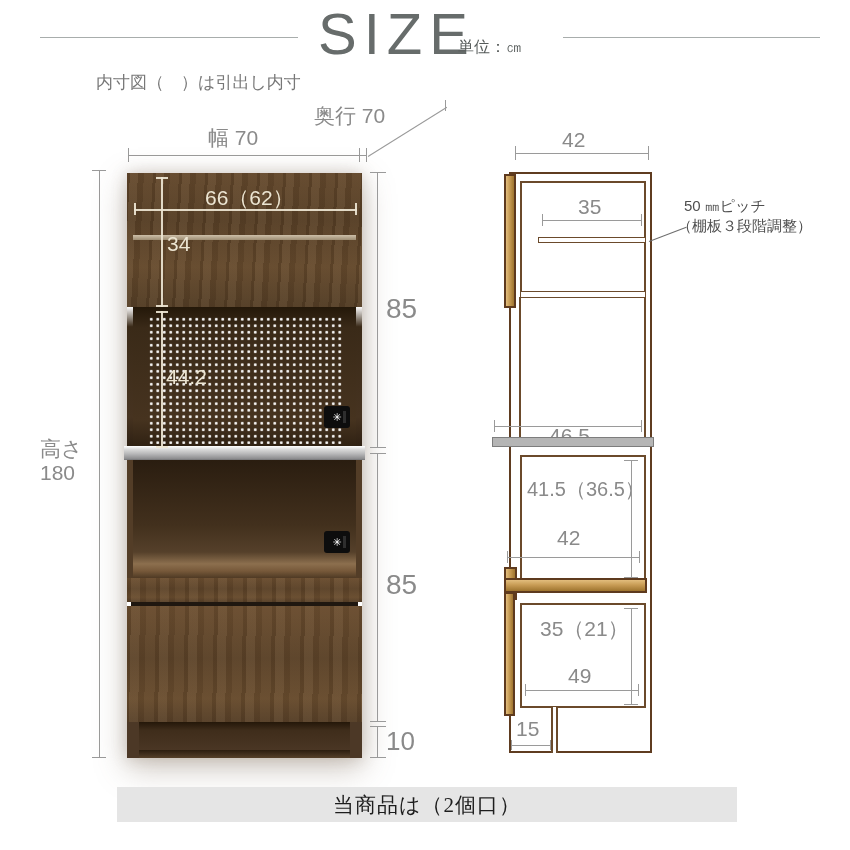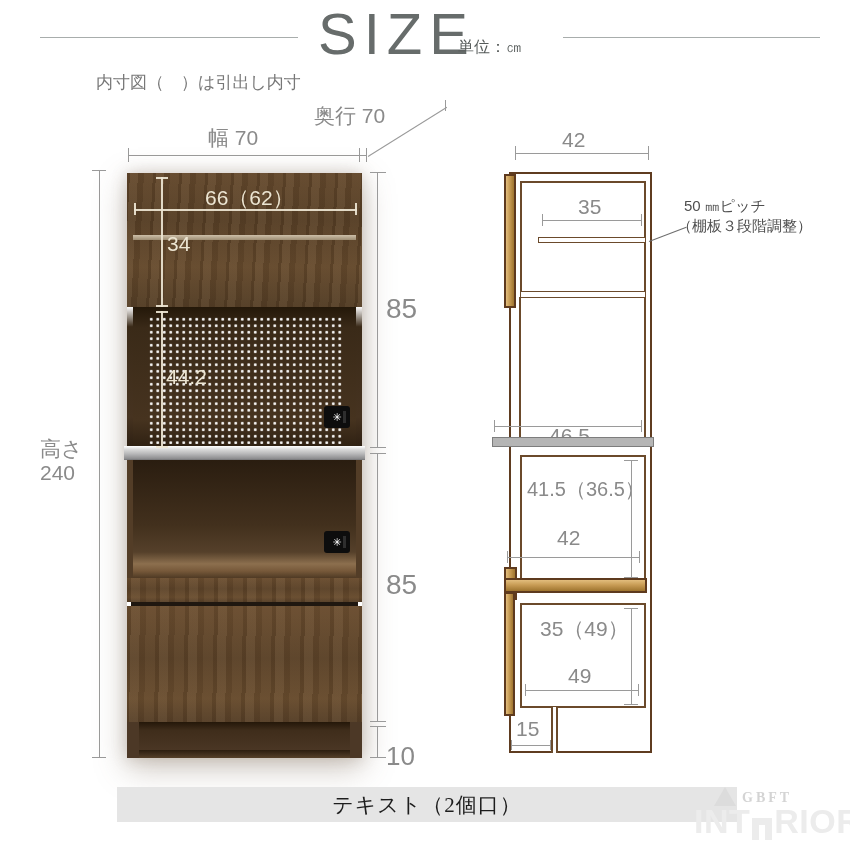--- a/index.html
+++ b/index.html
@@ -79,21 +79,21 @@
   <div class="t" style="left:208px;top:126px;font-size:21px;">幅 70</div>
   <div class="dh" style="left:128px;top:155px;width:238px;"></div>
   <div class="tkv" style="left:128px;top:148px;"></div>
   <div class="tkv" style="left:359px;top:148px;"></div>
   <div class="tkv" style="left:366px;top:148px;"></div>
 
   <div class="dv" style="left:99px;top:170px;height:588px;"></div>
   <div class="tkh" style="left:92px;top:170px;"></div>
   <div class="tkh" style="left:92px;top:757px;"></div>
   <div class="t" style="left:40px;top:437px;font-size:21px;">高さ</div>
-  <div class="t" style="left:40px;top:461px;font-size:21px;">240</div>
+  <div class="t" style="left:40px;top:461px;font-size:21px;">180</div>
 
   <div id="cabinet">
     <div class="woodA" style="position:absolute;left:0;top:0;width:235px;height:134px;"></div>
     <div style="position:absolute;left:6px;top:62px;width:223px;height:5px;background:linear-gradient(180deg,#cdbfa8,#a8capital 60%,#8f7f66);background:linear-gradient(180deg,#cdbfa8,#9d8d73);"></div>
     <div style="position:absolute;left:0;top:134px;width:235px;height:141px;background:linear-gradient(180deg,#201406 0%,#38281605 0%,#3a2a18 14%,#463320 78%,#2d1f12 100%);">
       <div style="position:absolute;left:6px;top:0;width:223px;height:141px;background:linear-gradient(180deg,#241809 0%,#3a2a18 15%,#46331f 80%,#2e2012 100%);"></div>
       <div class="pegboard" style="position:absolute;left:21px;top:9px;width:194px;height:128px;"></div>
     </div>
     <div style="position:absolute;left:-3px;top:273px;width:241px;height:14px;background:linear-gradient(180deg,#ffffff 0%,#d9d9d9 25%,#b9b9ba 55%,#8e8e90 90%,#747476 100%);"></div>
     <div style="position:absolute;left:0;top:287px;width:235px;height:118px;background:#53board;background:#533d27;">
@@ -132,21 +132,21 @@
   <div class="t" style="left:386px;top:294px;font-size:28px;">85</div>
 
   <div class="dv" style="left:377px;top:453px;height:269px;"></div>
   <div class="tkh" style="left:370px;top:453px;width:16px;"></div>
   <div class="tkh" style="left:370px;top:721px;width:16px;"></div>
   <div class="t" style="left:386px;top:570px;font-size:28px;">85</div>
 
   <div class="dv" style="left:377px;top:726px;height:31px;"></div>
   <div class="tkh" style="left:370px;top:726px;width:16px;"></div>
   <div class="tkh" style="left:370px;top:757px;width:16px;"></div>
-  <div class="t" style="left:386px;top:742px;font-size:26px;">10</div>
+  <div class="t" style="left:386px;top:727px;font-size:26px;">10</div>
 
   <div class="t" style="left:562px;top:128px;font-size:21px;">42</div>
   <div class="dh" style="left:515px;top:153px;width:133px;"></div>
   <div class="tkv" style="left:515px;top:146px;"></div>
   <div class="tkv" style="left:648px;top:146px;"></div>
 
   <div class="box" style="left:509px;top:172px;width:143px;height:581px;"></div>
   <div class="tanv" style="left:504px;top:174px;width:12px;height:134px;"></div>
 
   <div class="ibox" style="left:520px;top:181px;width:126px;height:112px;"></div>
@@ -174,48 +174,39 @@
   <div class="t" style="left:557px;top:526px;font-size:21px;">42</div>
   <div class="dh" style="left:507px;top:557px;width:133px;"></div>
   <div class="tkv" style="left:507px;top:551px;height:12px;"></div>
   <div class="tkv" style="left:639px;top:551px;height:12px;"></div>
 
   <div class="tanv" style="left:504px;top:567px;width:13px;height:33px;"></div>
   <div class="tan" style="left:504px;top:578px;width:143px;height:15px;"></div>
   <div class="tanv" style="left:504px;top:592px;width:11px;height:124px;"></div>
 
   <div class="ibox" style="left:520px;top:603px;width:126px;height:105px;"></div>
-  <div class="t" style="left:540px;top:617px;font-size:21px;">35（49）</div>
+  <div class="t" style="left:540px;top:617px;font-size:21px;">35（21）</div>
   <div class="dv" style="left:631px;top:608px;height:96px;"></div>
   <div class="tkh" style="left:624px;top:608px;"></div>
   <div class="tkh" style="left:624px;top:704px;"></div>
   <div class="t" style="left:568px;top:664px;font-size:21px;">49</div>
   <div class="dh" style="left:525px;top:690px;width:114px;"></div>
   <div class="tkv" style="left:525px;top:684px;height:12px;"></div>
   <div class="tkv" style="left:638px;top:684px;height:12px;"></div>
 
   <div style="position:absolute;left:551px;top:707px;width:7px;height:46px;background:#fff;border-left:2px solid #6b4a2b;border-right:2px solid #6b4a2b;box-sizing:border-box;"></div>
   <div class="t" style="left:516px;top:717px;font-size:21px;">15</div>
   <div class="dh" style="left:511px;top:745px;width:40px;"></div>
   <div class="tkv" style="left:511px;top:740px;height:10px;"></div>
   <div class="tkv" style="left:550px;top:740px;height:10px;"></div>
 
   <div class="t" style="left:684px;top:198px;font-size:15px;color:#4f4f4f;">50 ㎜ピッチ</div>
   <div class="t" style="left:677px;top:218px;font-size:15px;color:#4f4f4f;">（棚板３段階調整）</div>
   <div class="dh rot" style="left:649px;top:241px;width:40px;background:#6d6d6d;transform:rotate(-21deg);"></div>
 
   <div id="banner">
-    <span>テキスト</span>
+    <span>当商品は</span>
       <span>（2個口）</span>
   </div>
 
 
-  <div id="wm">
-    <div class="tri"></div>
-    <div class="gbft">GBFT</div>
-    <div class="big">
-      <span>INT</span>
-        <span class="glyph"></span>
-        <span>RIOR</span>
-    </div>
-  </div>
 
 </div>
 
 </body></html>

